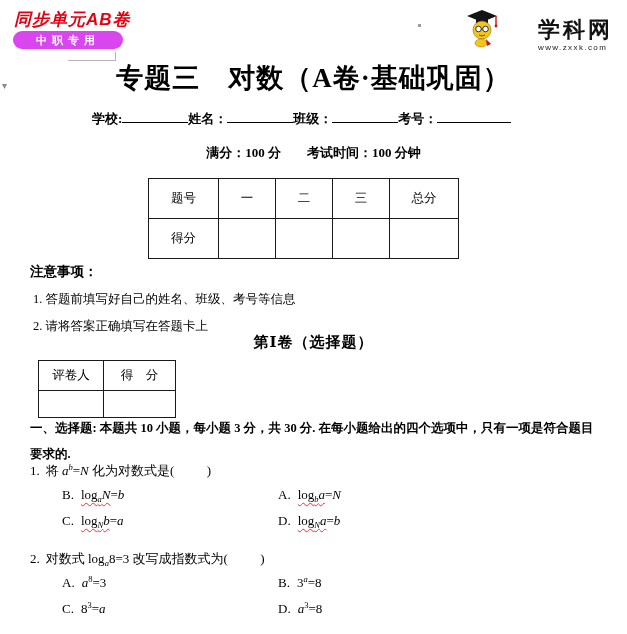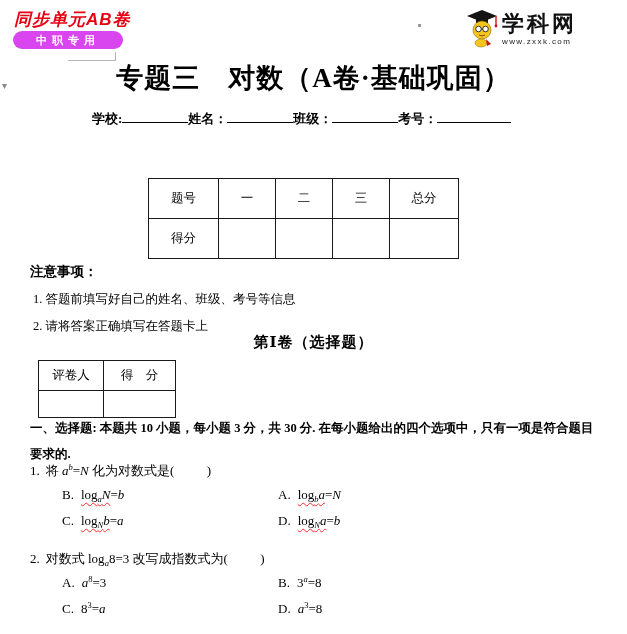--- a/index.html
+++ b/index.html
@@ -7,21 +7,21 @@
   body { font-family:"Liberation Serif","DejaVu Serif",serif; color:#000; position:relative; }
   .page { position:relative; width:627px; height:634px; background:#fff; }
 
   
   .badge-title { position:absolute; left:14px; top:8px; color:#e60012;
     font-family:"Liberation Sans","DejaVu Sans",sans-serif; font-weight:bold; font-style:italic;
     font-size:17px; letter-spacing:1px; }
   .badge-pill { position:absolute; left:13px; top:31px; width:110px; height:18px;
     background:#d946ef; border-radius:9px; color:#fff; text-align:center; line-height:18px;
     font-family:"Liberation Sans","DejaVu Sans",sans-serif; font-weight:bold; font-size:11px; letter-spacing:5px; }
-  .logo { position:absolute; left:464px; top:6px; display:flex; align-items:center; }
+  .logo { position:absolute; left:464px; top:6px; display:flex; align-items:flex-end;gap:36px; }
   .logo-txt { margin-left:2px; }
   .site-name { font-family:"Liberation Sans","DejaVu Sans",sans-serif; font-weight:bold;
     font-size:22px; line-height:24px; letter-spacing:3px; color:#111; }
   .site-url { font-family:"Liberation Sans","DejaVu Sans",sans-serif; font-size:8px;
     letter-spacing:1.4px; color:#222; margin-top:1px; }
   .tiny-dot { position:absolute; left:418px; top:24px; width:3px; height:3px; background:#9a9a9a; }
   .corner-mark { position:absolute; left:68px; top:52px; width:48px; height:9px;
     border-bottom:1px solid #b5b5b5; border-right:1px solid #b5b5b5; }
   .margin-marker { position:absolute; left:2px; top:80px; color:#8a8a8a; font-size:10px;
     font-family:"DejaVu Sans",sans-serif; }
@@ -109,20 +109,23 @@
 
   <div class="tiny-dot"></div>
   <div class="corner-mark"></div>
   <div class="margin-marker">▾</div>
 
   <div class="page-title">专题三　对数（A卷·基础巩固）</div>
 
   <div class="fields"><span class="lbl">学校:</span><span class="blank"></span><span class="lbl">姓名：</span><span class="blank"></span><span class="lbl">班级：</span><span class="blank"></span><span class="lbl">考号：</span><span class="blank last"></span>
   </div>
 
+  <div class="meta">
+    <span>满分：100 分</span><span class="gap"></span><span>考试时间：100 分钟</span>
+  </div>
 
   <table class="score-table">
     <tbody>
         <tr>
       <td class="c0">题号</td>
       <td class="c1">一</td>
       <td class="c2">二</td>
       <td class="c3">三</td>
       <td class="c4">总分</td>
     </tr>

